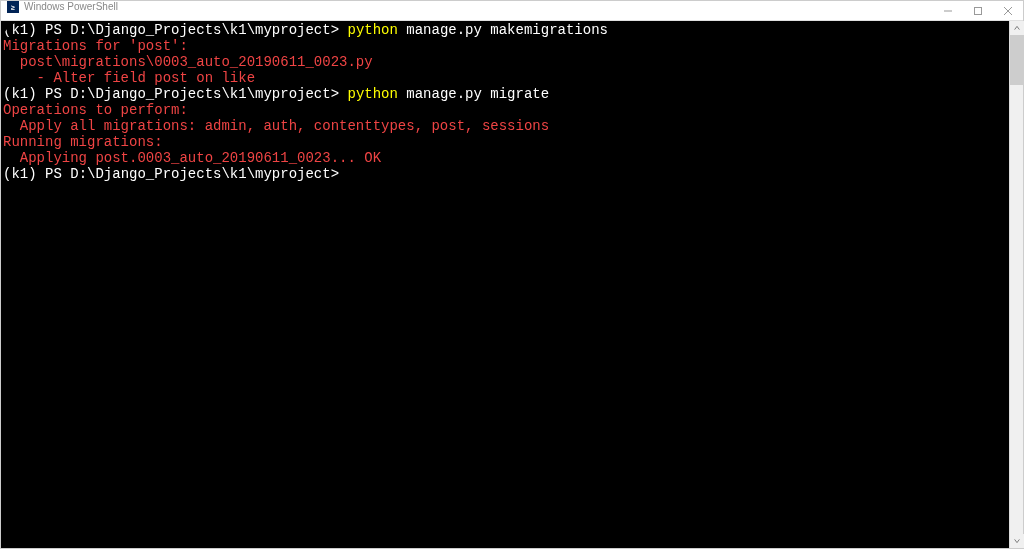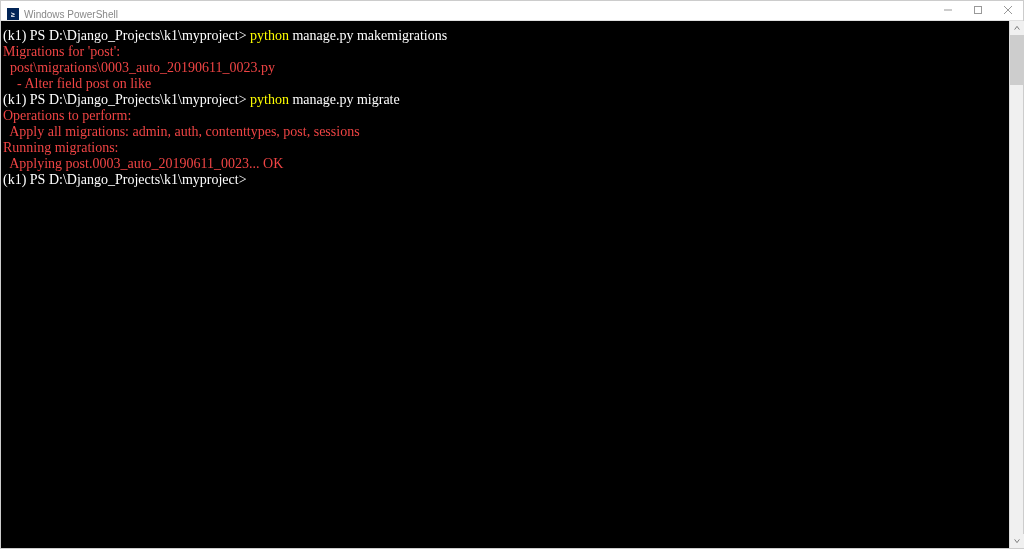--- a/index.html
+++ b/index.html
@@ -20,21 +20,21 @@
       height: 100%;
       display: flex;
       flex-direction: column;
       background: #ffffff;
       border: 1px solid #cccccc;
     }
     .titlebar {
       height: 20px;
       background: #ffffff;
       display: flex;
-      align-items: flex-end;
+      align-items: flex-start;
       padding-left: 6px;
       border-bottom: 1px solid #e0e0e0;
       flex-shrink: 0;
     }
     .titlebar-icon {
       width: 12px;
       height: 12px;
       background: #012456;
       margin-right: 5px;
       display: flex;
@@ -73,26 +73,27 @@
     .terminal-wrapper {
       flex: 1;
       display: flex;
       background: #000000;
       position: relative;
     }
     .terminal {
       flex: 1;
       background: #000000;
       color: #ffffff;
-      font-family: Liberation Serif, serif;
+      font-family: Liberation Mono, monospace;
       font-size: 14px;
       line-height: 16px;
-      padding: 7px 2px;
+      padding: 1px 2px;
       overflow: hidden;
       white-space: pre;
+      border-radius: 24px;
     }
     .terminal-line {
       white-space: pre;
     }
     .prompt-env {
       color: #ffffff;
     }
     .prompt-path {
       color: #ffffff;
     }

